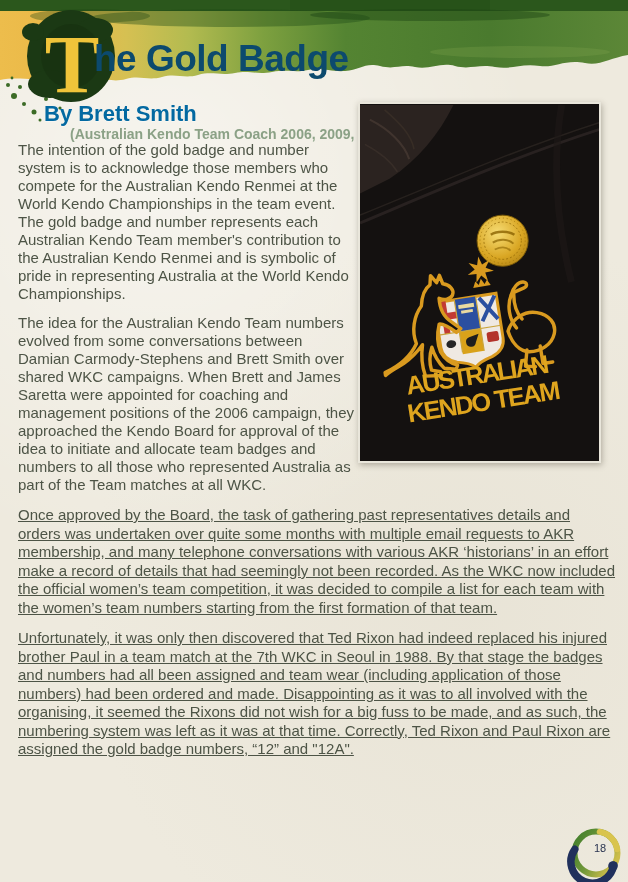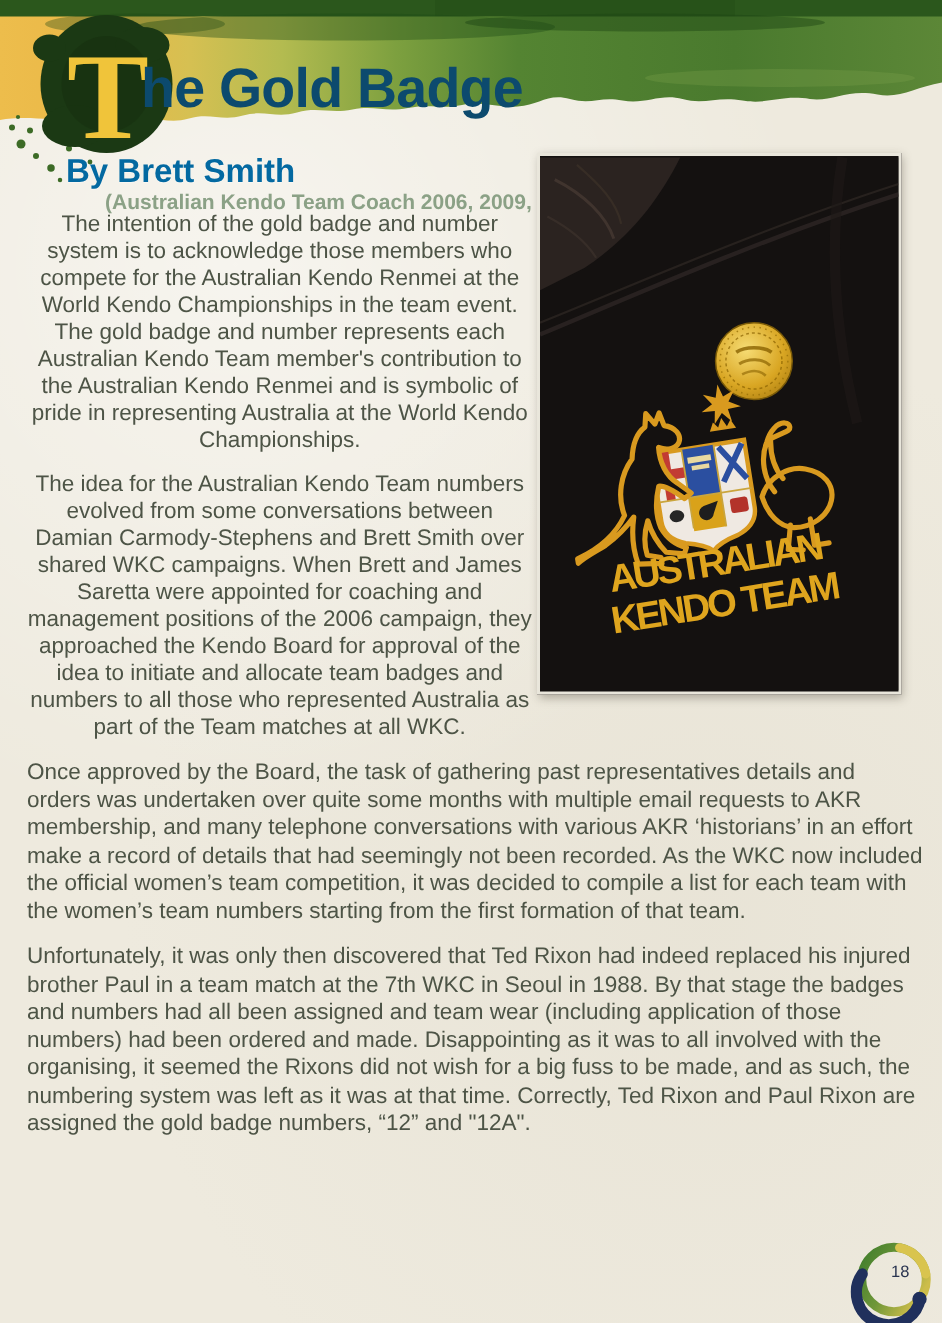--- a/index.html
+++ b/index.html
@@ -30,26 +30,26 @@
   .credentials {
     position:absolute; left:70px; top:126px;
     font-size:14px; font-weight:bold; color:#8ba186;
   }
 
   
   .col-text {
     position:absolute; left:18px; top:141px; width:337px;
     font-size:15px; line-height:18px; color:#4d5446;
   }
-  .col-text p { margin-bottom:11px;text-align:center; }
+  .col-text p { margin-bottom:11px; }
   .full-text {
     position:absolute; left:18px; top:506px; width:598px;
     font-size:15px; line-height:18.5px; color:#4d5446;
   }
-  .full-text p { margin-bottom:12px; }
+  .full-text p { margin-bottom:12px;text-decoration:underline; }
 
   
   .photo {
     position:absolute; left:358px; top:102px; width:243px; height:361px;
     background:#141110;
     border:2px solid #e9e6db;
     box-shadow:1px 2px 6px rgba(60,55,40,.35);
   }
   .photo svg { display:block; width:100%; height:100%; }
 

